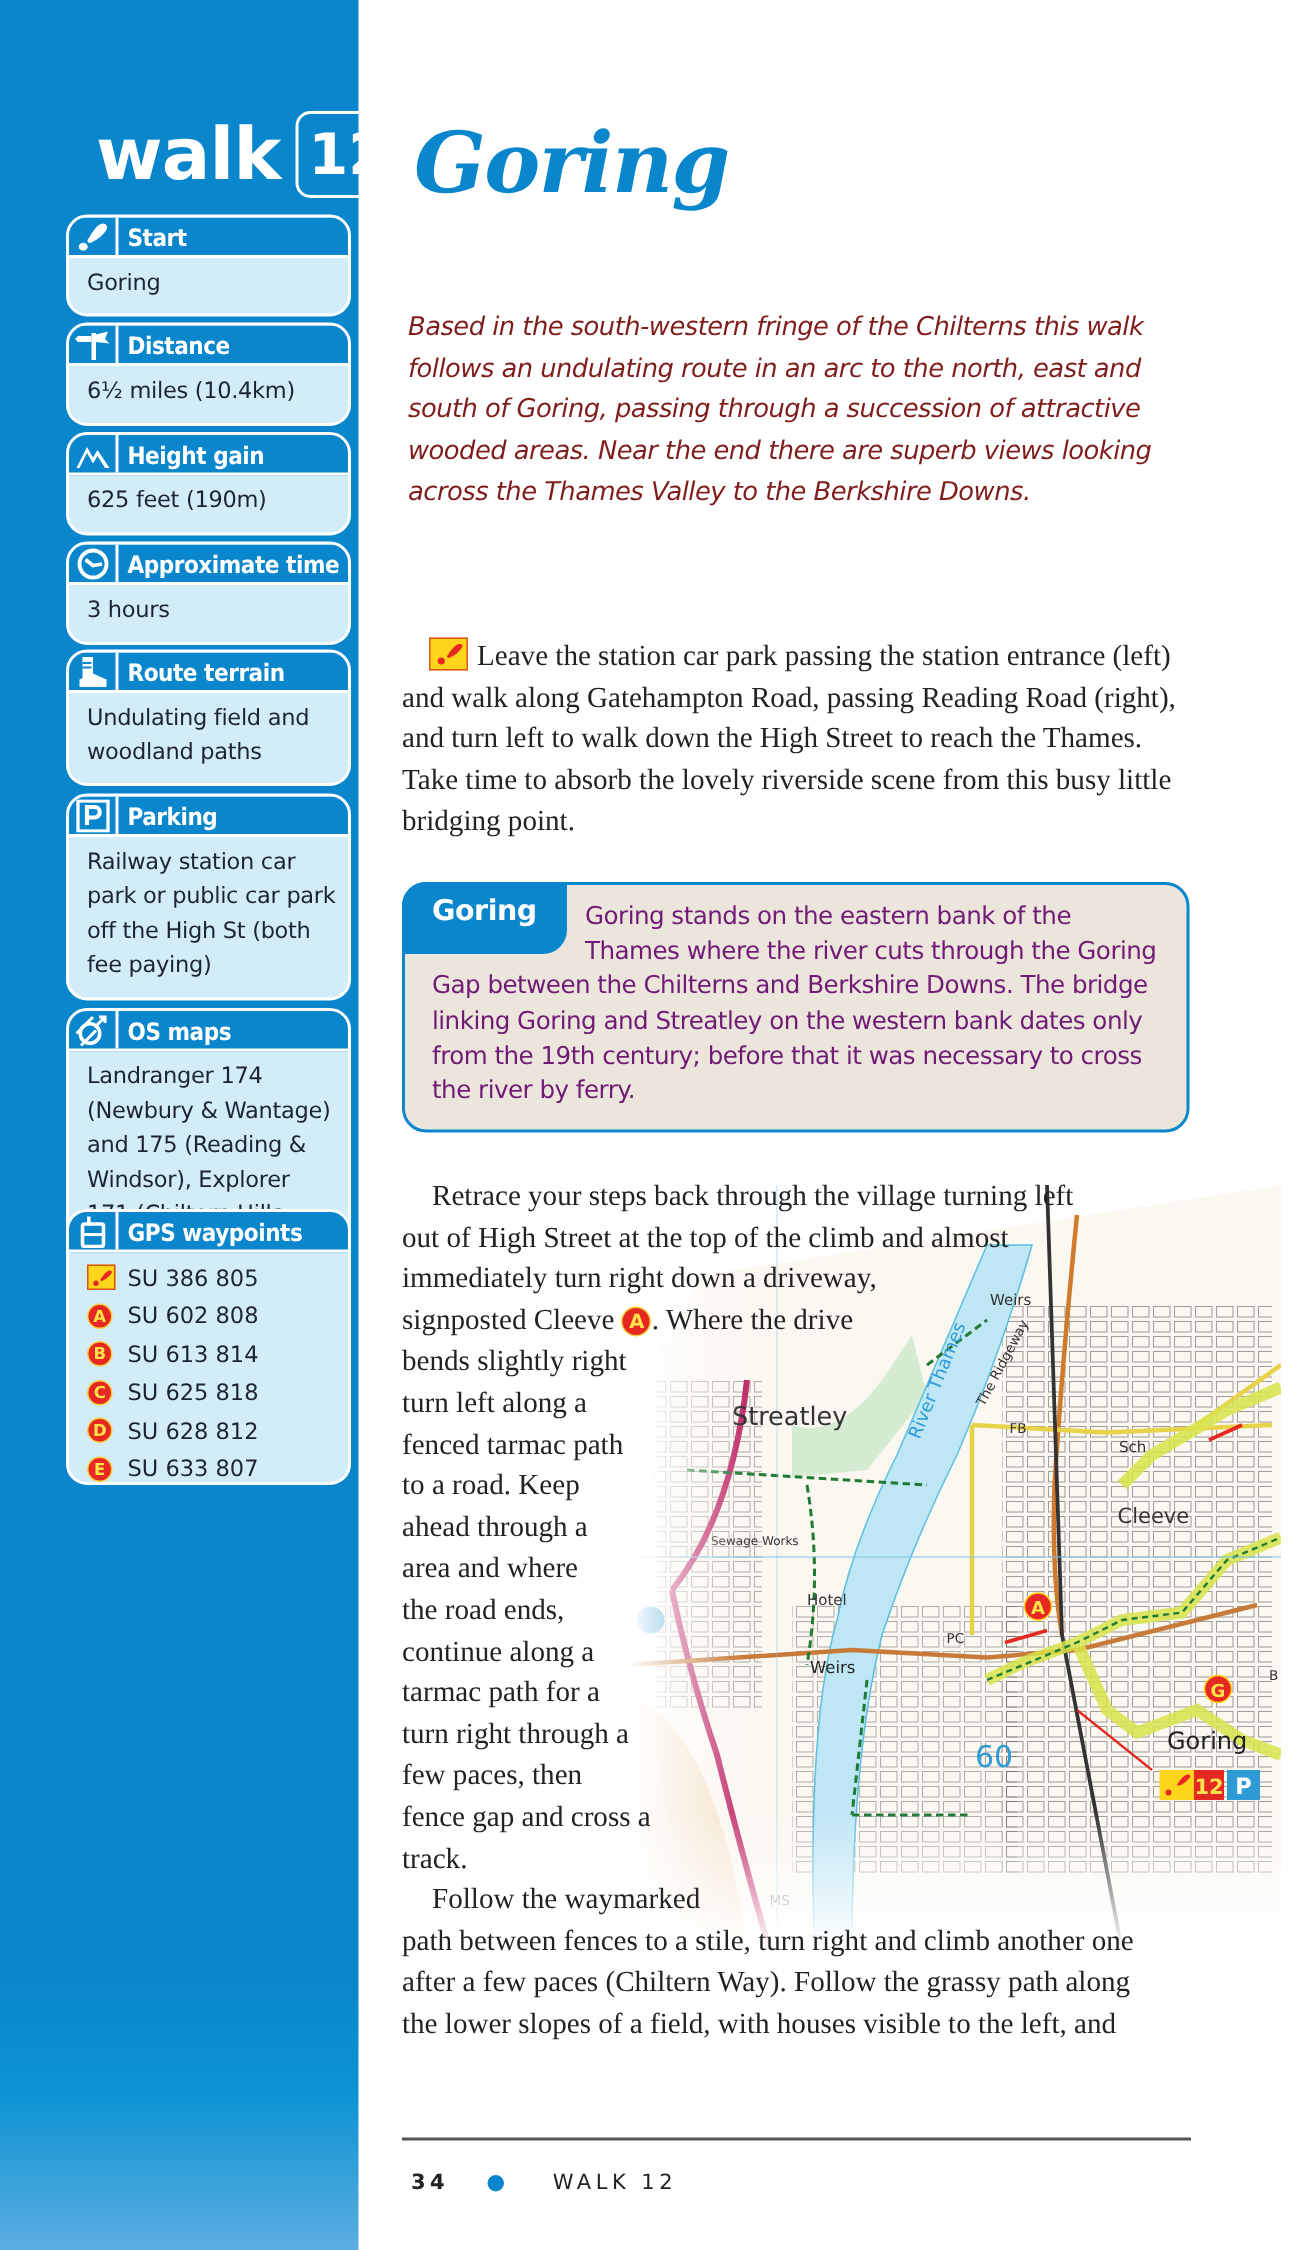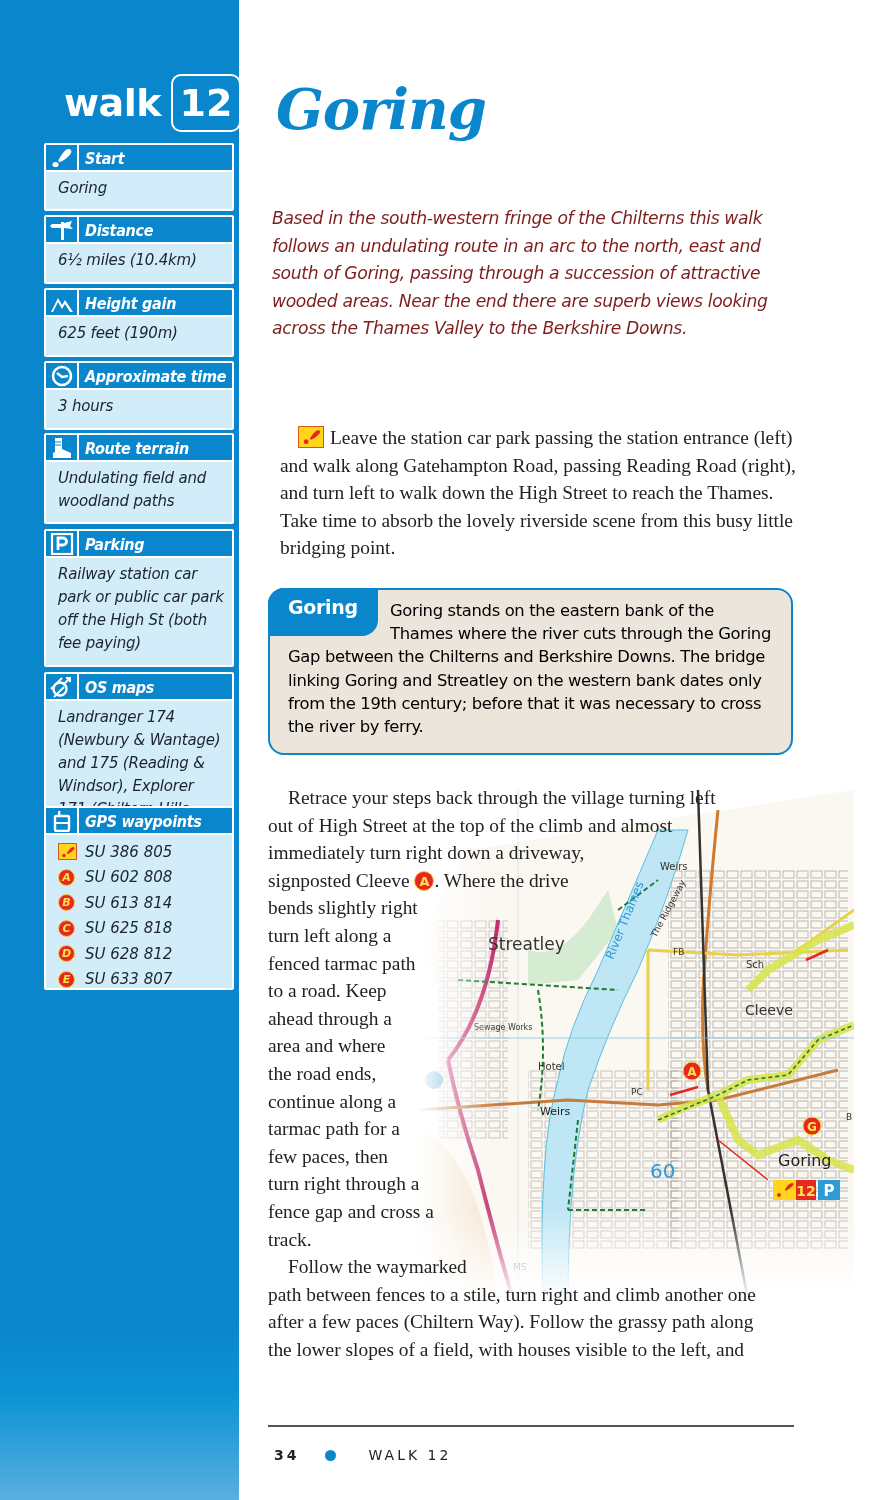--- a/index.html
+++ b/index.html
@@ -9,30 +9,30 @@
   
   .sidebar {
     position: absolute; left: 0; top: 0; width: 239px; height: 1500px;
     background: linear-gradient(to bottom, #0a86cc 0%, #0a86cc 88%, #0c93d3 93%, #5aaee0 100%);
   }
   .walk-heading {
     position: absolute; left: 64px; top: 72px; height: 62px; display: flex; align-items: center;
   }
   .walk-word {
     font-family: "DejaVu Sans", sans-serif; font-weight: bold; color: #fff;
-    font-size: 38px; letter-spacing: -0.5px; margin-right: 10px; line-height: 1;
+    font-size: 48px; letter-spacing: -0.5px; margin-right: 10px; line-height: 1;
   }
   .walk-num {
     border: 2.5px solid #fff; border-radius: 10px; color: #fff; font-weight: bold;
     font-size: 38px; line-height: 1; padding: 8px 6px 8px 6px; width: 70px; text-align: center;
   }
 
   .info-box {
     position: absolute; left: 44px; width: 190px;
-    background: #d2ecfa; border: 2px solid #fff; border-radius: 2px; overflow: hidden; font-style: italic;
+    background: #d2ecfa; border: 2px solid #fff; border-radius: 14px; overflow: hidden;
   }
   .info-head {
     display: flex; align-items: stretch; height: 27px; background: #0a86cc;
     border-bottom: 2px solid #fff;
   }
   .info-icon {
     width: 33px; border-right: 2px solid #fff; display: flex; align-items: center; justify-content: center;
   }
   .info-icon svg { width: 24px; height: 22px; }
   .info-title {
@@ -62,40 +62,40 @@
     letter-spacing: -1px;
   }
   .intro {
     position: absolute; left: 272px; top: 205px; width: 520px;
     font-family: "DejaVu Sans", sans-serif; font-style: italic; font-size: 17.2px; line-height: 27.6px;
     color: #7f1d1d; letter-spacing: -0.35px;
   }
   .serif-text {
     font-family: "Liberation Serif", serif; font-size: 19.4px; line-height: 27.6px; color: #222;
   }
-  .para1 { position: absolute; left: 280px; top: 424px; width: 530px; }
+  .para1 { position: absolute; left: 268px; top: 424px; width: 530px; }
   .para1 .indent { display: inline-block; width: 18px; }
   .start-icon {
     display: inline-block; width: 26px; height: 22px; background: #ffd51c; border: 1.5px solid #d8551e;
     vertical-align: -4px; margin-right: 6px; position: relative;
   }
   .start-icon svg { position: absolute; left: 3px; top: 2px; }
 
   .feature-box {
     position: absolute; left: 268px; top: 588px; width: 525px; height: 167px;
     background: #ece5dc; border: 2px solid #0a86cc; border-radius: 16px;
   }
   .feature-tab {
     position: absolute; left: -2px; top: -2px; width: 110px; height: 48px;
     background: #0a86cc; border-radius: 16px 0 16px 0; color: #fff; font-weight: bold;
     font-size: 19px; padding: 8px 0 0 20px; letter-spacing: -0.3px;
   }
   .feature-text {
     position: absolute; left: 18px; top: 9px; width: 492px;
-    font-size: 16.4px; line-height: 23.2px; color: #000000; letter-spacing: -0.35px;
+    font-size: 16.4px; line-height: 23.2px; color: #701a75; letter-spacing: -0.35px;
   }
   .feature-text .float-space { float: left; width: 102px; height: 46px; }
 
   .map {
     position: absolute; left: 418px; top: 790px; width: 436px; height: 510px;
   }
   .map svg { width: 100%; height: 100%; }
 
   .para2 { position: absolute; left: 268px; top: 784px; width: 530px; }
   .para2 .line { display: block; white-space: nowrap; height: 27.6px; }
@@ -380,22 +380,22 @@
   <span class="line"><span>signposted Cleeve </span><span class="wp-inline">A</span><span>. Where the drive</span></span>
   <span class="line">bends slightly right</span>
   <span class="line">turn left along a</span>
   <span class="line">fenced tarmac path</span>
   <span class="line">to a road. Keep</span>
   <span class="line">ahead through a</span>
   <span class="line">area and where</span>
   <span class="line">the road ends,</span>
   <span class="line">continue along a</span>
   <span class="line">tarmac path for a</span>
+  <span class="line">turn right through a</span>
   <span class="line">few paces, then</span>
-  <span class="line">turn right through a</span>
   <span class="line">fence gap and cross a</span>
   <span class="line">track.</span>
   <span class="line"><span class="indent"></span><span>Follow the waymarked</span></span>
   <span class="line">path between fences to a stile, turn right and climb another one</span>
   <span class="line">after a few paces (Chiltern Way). Follow the grassy path along</span>
   <span class="line">the lower slopes of a field, with houses visible to the left, and</span>
 </div>
 
 <div class="footer-rule"></div>
 <div class="footer">

